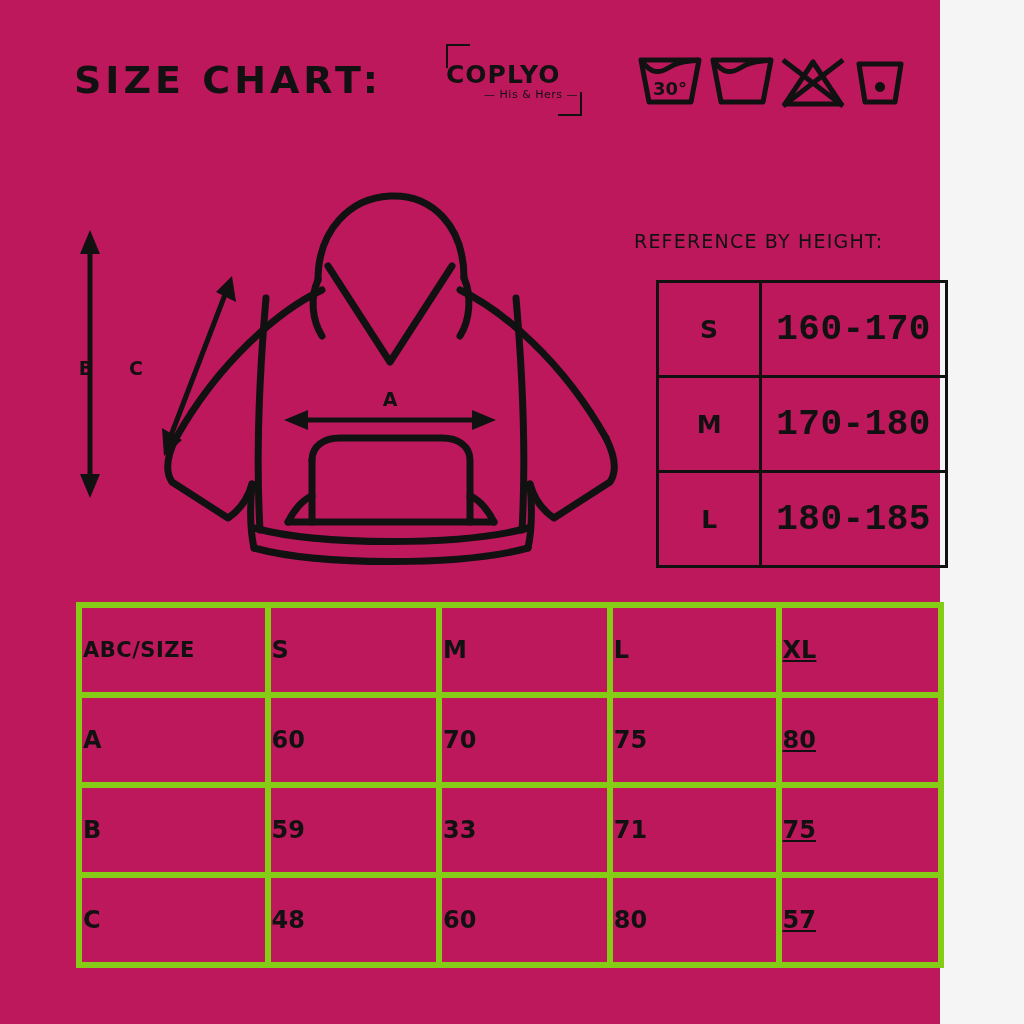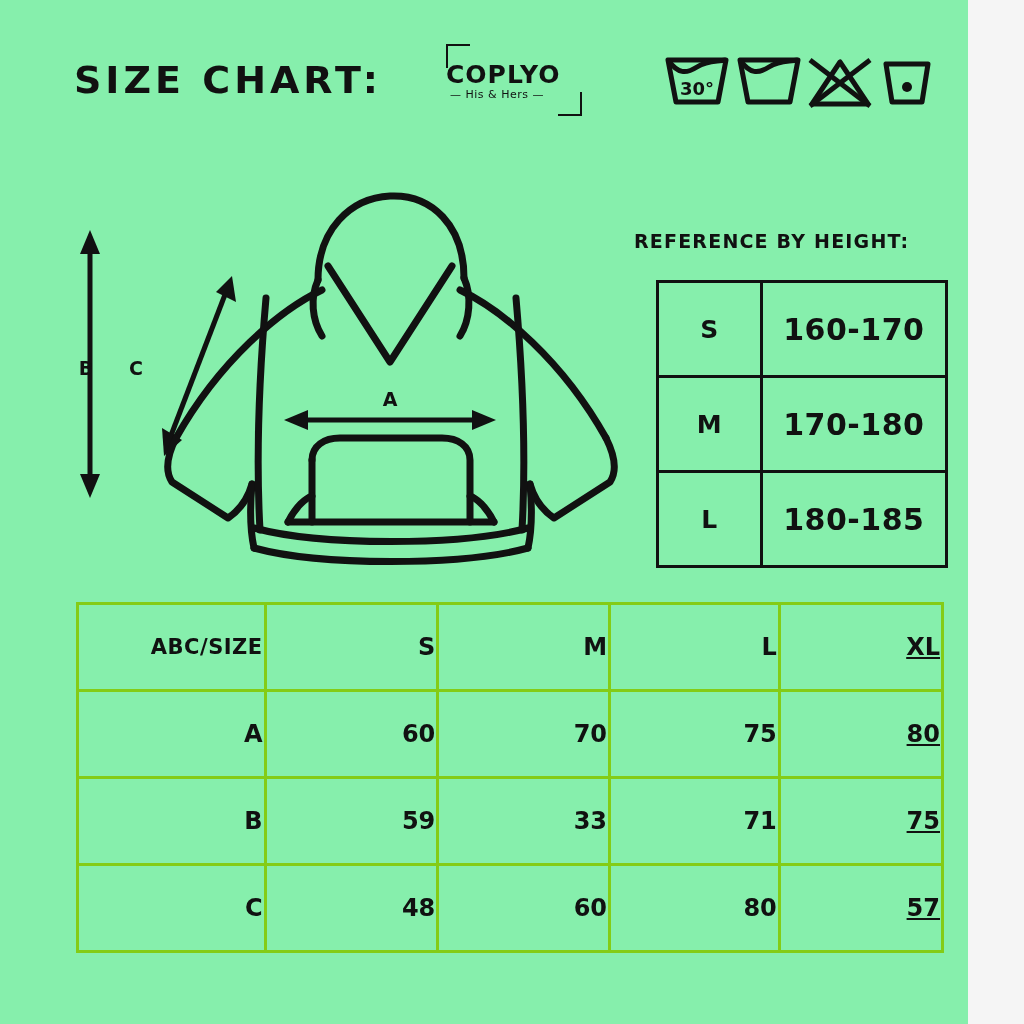--- a/index.html
+++ b/index.html
@@ -13,22 +13,21 @@
     font-family: "DejaVu Sans", sans-serif;
     color: #111111;
     overflow: hidden;
     position: relative;
   }
   .page {
     position: absolute;
     left: 0; top: 0;
     width: 940px;
     height: 1024px;
-    background: #86efac;
-    padding-left: 28px;
+    background: #be185d;
   }
 
   
   .title {
     position: absolute;
     left: 74px;
     top: 58px;
     font-size: 38px;
     font-weight: 800;
     letter-spacing: 4px;
@@ -58,31 +57,31 @@
     text-align: left;
     font-size: 25px;
     font-weight: 600;
     letter-spacing: 1px;
     color: #111;
   }
   .brand .sub {
     position: absolute;
     left: 0; right: 0;
     top: 44px;
-    text-align: left;
+    text-align: right;
     font-size: 11px;
     color: #111;
     letter-spacing: .5px;
   }
   .brand .sub .dash { display: inline-block; padding: 0 4px; }
 
   
   .care-icons {
     position: absolute;
-    left: 664px;
+    left: 637px;
     top: 54px;
     width: 268px;
     height: 54px;
   }
   .care-icons svg { display: block; }
 
   
   .hoodie {
     position: absolute;
     left: 60px;
@@ -90,55 +89,55 @@
     width: 600px;
     height: 400px;
   }
 
   
   .ref-title {
     position: absolute;
     left: 634px;
     top: 230px;
     font-size: 19px;
-    font-weight: 700;
+    font-weight: 400;
     letter-spacing: 1.2px;
     color: #111;
   }
   table.ref {
     position: absolute;
     left: 656px;
     top: 280px;
     width: 292px;
     border-collapse: collapse;
     background: transparent;
   }
   table.ref td {
     border: 3px solid #111;
     height: 90px;
     text-align: center;
     vertical-align: middle;
     font-weight: 700;
     color: #111;
   }
   table.ref td.sz { width: 104px; font-size: 25px; }
-  table.ref td.val { width: 188px; font-size: 30px; letter-spacing: .5px; }
+  table.ref td.val { width: 188px; font-size: 36px; letter-spacing: .5px; font-family: Liberation Mono, monospace; }
 
   
   table.sizes {
     position: absolute;
     left: 76px;
     top: 602px;
     width: 868px;
     border-collapse: collapse;
   }
   table.sizes td {
-    border: 3px solid #84cc16;
+    border: 6px solid #84cc16;
     height: 82px;
-    text-align: right;
+    text-align: left;
     vertical-align: middle;
     color: #111;
     font-weight: 700;
     font-size: 24px;
   }
   table.sizes td.head-first { font-size: 21px; letter-spacing: .5px; }
   table.sizes td.c0 { width: 186px; }
   table.sizes td.c1 { width: 174px; }
   table.sizes td.c2 { width: 173px; }
   table.sizes td.c3 { width: 171px; }

